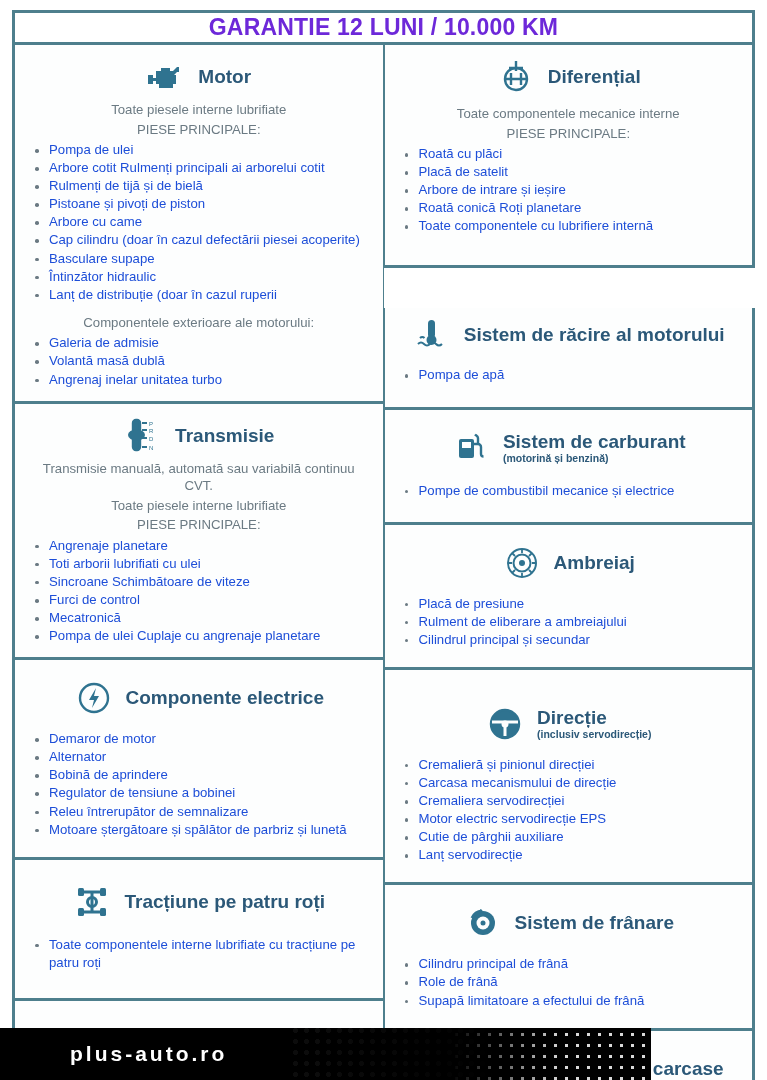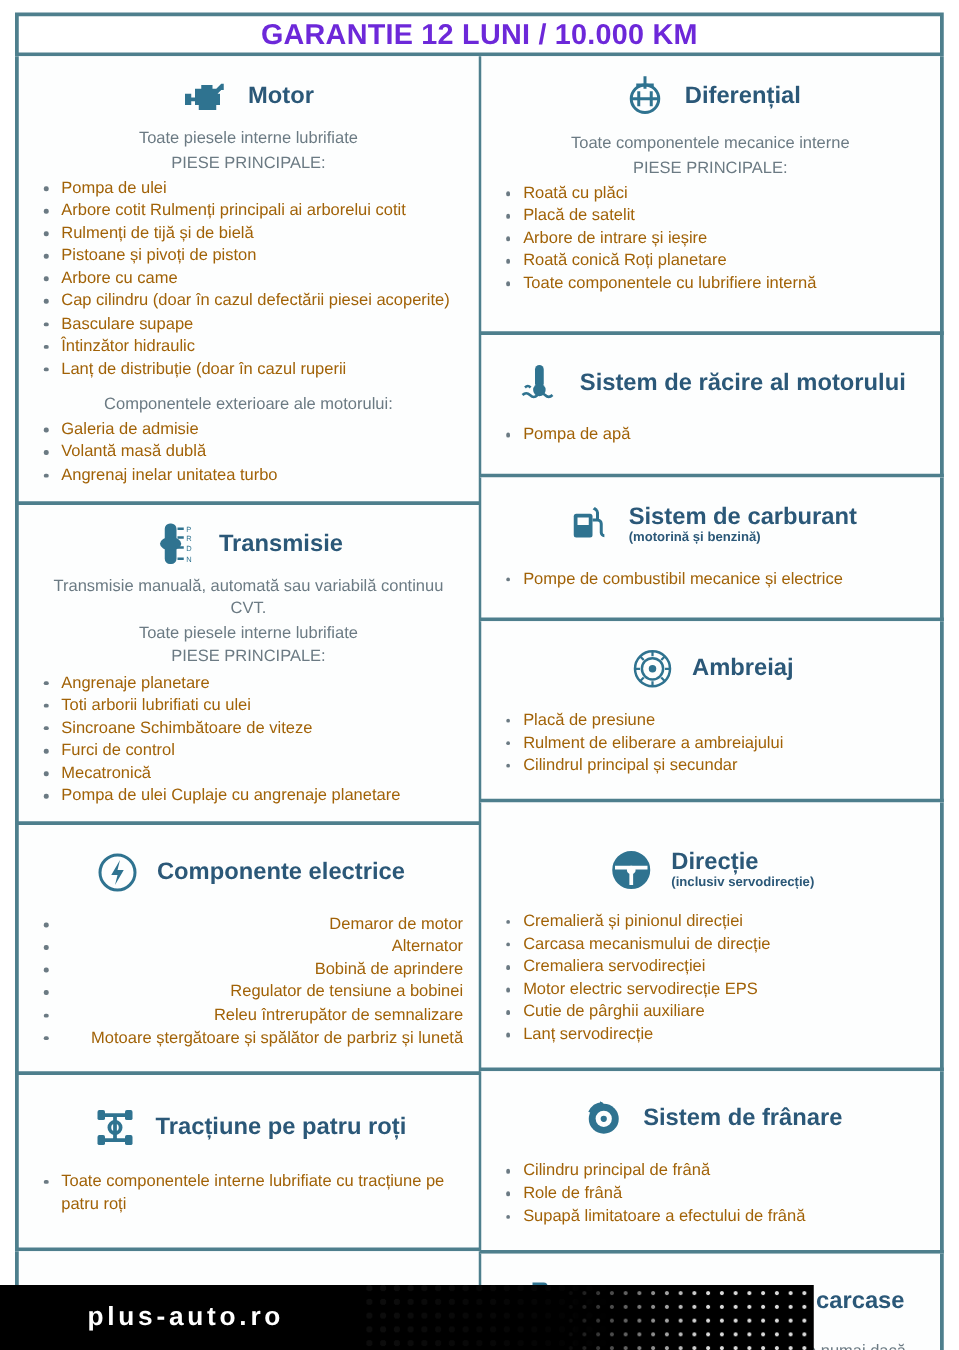--- a/index.html
+++ b/index.html
@@ -89,21 +89,21 @@
     line-height:1.33;
     margin:2px 0 0 0;
   }
   .lead-block{margin-bottom:1px;}
   ul.parts{
     list-style:none;
     margin:3px 0 0 0;
     padding:0;
   }
   ul.parts li{
-    color:#a16207;
+    color:#1d4ed8;
     font-size:13.2px;
     line-height:1.37;
     padding-left:22px;
     position:relative;
     margin:0;
   }
   ul.parts li::before{
     content:"";
     position:absolute;
     left:8px;top:8px;
@@ -226,21 +226,21 @@
         <ul class="parts">
           <li>Angrenaje planetare</li>
           <li>Toti arborii lubrifiati cu ulei</li>
           <li>Sincroane Schimbătoare de viteze</li>
           <li>Furci de control</li>
           <li>Mecatronică</li>
           <li>Pompa de ulei Cuplaje cu angrenaje planetare</li>
         </ul>
       </div>
 
-      <div class="card" style="padding-top:16px;padding-bottom:18px;text-align:right;">
+      <div class="card" style="padding-top:16px;padding-bottom:18px;">
         <div class="card-head">
           <span class="icon">
             <svg width="36" height="36" viewBox="0 0 36 36" fill="none" stroke="currentColor" stroke-width="2.4">
               <circle cx="18" cy="18" r="14"></circle>
               <path d="M20 8l-7 12h5l-2 8 7-12h-5z" fill="currentColor" stroke="none"></path>
             </svg>
           </span>
           <span class="head-text">
             <span class="card-title">Componente electrice</span>
           </span>
@@ -314,21 +314,21 @@
         </div>
         <ul class="parts">
           <li>Roată cu plăci</li>
           <li>Placă de satelit</li>
           <li>Arbore de intrare și ieșire</li>
           <li>Roată conică Roți planetare</li>
           <li>Toate componentele cu lubrifiere internă</li>
         </ul>
       </div>
 
-      <div class="card" style="padding-top:16px;padding-bottom:22px;">
+      <div class="card" style="padding-top:4px;padding-bottom:22px;margin-top:40px;">
         <div class="card-head">
           <span class="icon">
             <svg width="34" height="34" viewBox="0 0 34 34" fill="none" stroke="currentColor" stroke-width="2.2">
               <rect x="13" y="3" width="7" height="18" rx="3.5" fill="currentColor" stroke="none"></rect>
               <circle cx="16.5" cy="23" r="5" fill="currentColor" stroke="none"></circle>
               <path d="M3 27c2-2 4-2 6 0s4 2 6 0 4-2 6 0 4 2 6 0" stroke-width="2"></path>
               <path d="M5 21c1.5-1.5 3-1.5 4.5 0" stroke-width="2"></path>
             </svg>
           </span>
           <span class="head-text">

